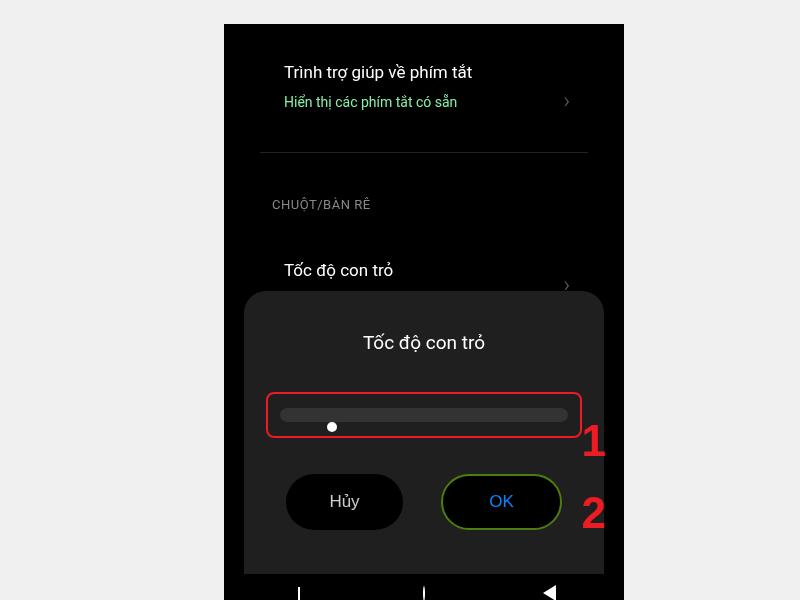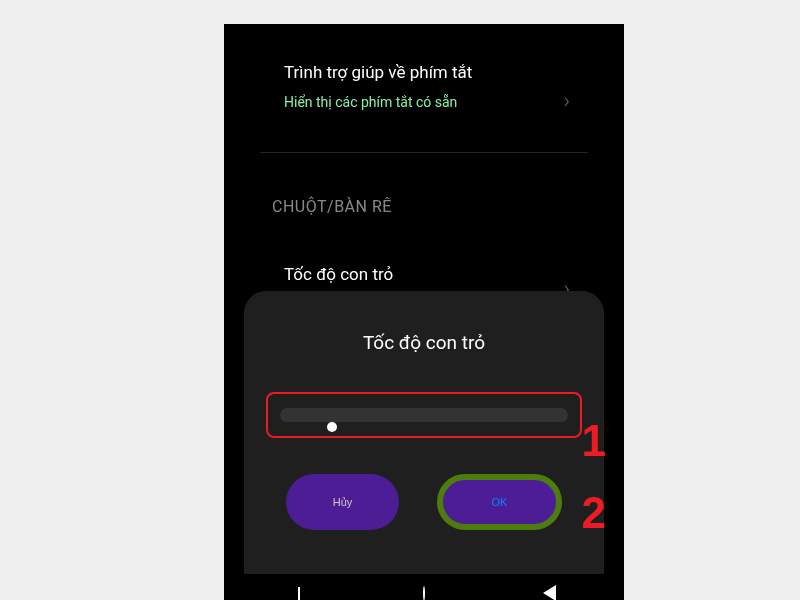--- a/index.html
+++ b/index.html
@@ -46,21 +46,21 @@
       font-size: 22px;
       font-weight: 300;
     }
     .divider {
       height: 1px;
       background: #222;
       margin: 0 24px;
     }
     .section-header {
       color: #888;
-      font-size: 16px;
+      font-size: 13px;
       font-weight: 400;
       padding: 32px 24px 10px 24px;
       letter-spacing: 0.5px;
     }
     .dialog {
       position: absolute;
       bottom: 38px;
       left: 8px;
       right: 8px;
       background: #1f1f1f;
@@ -107,33 +107,33 @@
       border-radius: 50%;
     }
     .dialog-buttons {
       display: flex;
       gap: 14px;
       margin-top: 24px;
     }
     .dialog-button {
       flex: 1;
       padding: 16px;
-      background: #4c1d95;
+      background: #000000;
       border: none;
       border-radius: 30px;
-      font-size: 11px;
+      font-size: 17px;
       font-weight: 500;
       cursor: pointer;
     }
     .btn-cancel {
       color: #ccc;
     }
     .btn-ok {
       color: #0a84ff;
-      border: 6px solid #4d7c0f;
+      border: 2px solid #4d7c0f;
     }
     .annotation {
       position: absolute;
       color: #ed1c24;
       font-size: 44px;
       font-weight: bold;
       font-family: Arial, sans-serif;
     }
     .annotation-1 { right: 6px; top: 380px; }
     .annotation-2 { right: 6px; top: 452px; }

